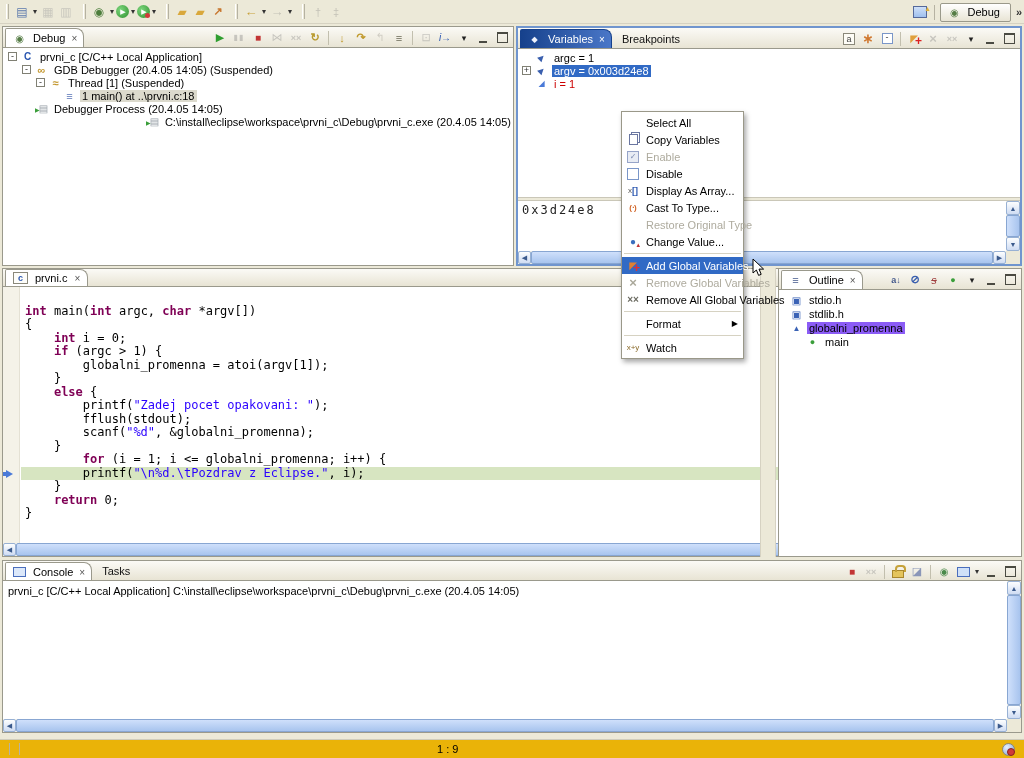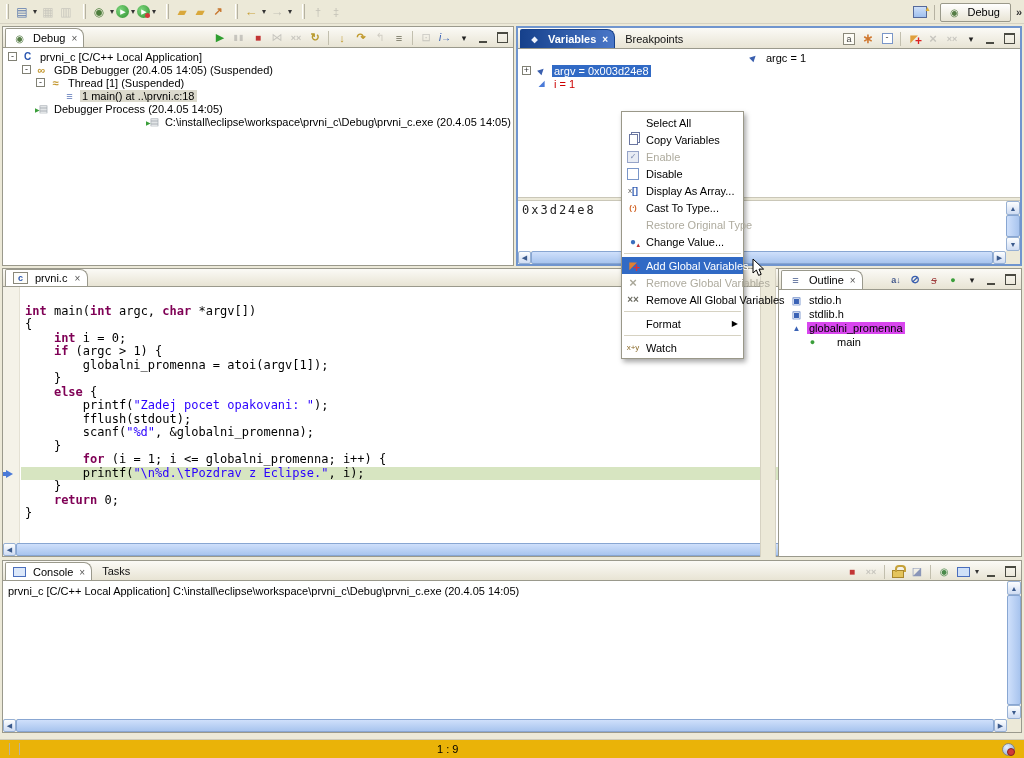--- a/index.html
+++ b/index.html
@@ -86,39 +86,39 @@
   .psep{width:1px;height:15px;background:#b6b2a2}
   .pbtn{display:flex;align-items:center;gap:4px;border:1px solid #9a998a;background:linear-gradient(#fff,#e8e4d4);border-radius:2px;padding:1px 10px 1px 4px;height:19px;font-size:11px;font-family:inherit}
   .chev{font-weight:bold;color:#333;letter-spacing:-1px}
 
   
   .view{position:absolute;border:1px solid #9a998c;background:#ece9d8}
   .view.active{border:2px solid #7095ce}
   .vtitle{position:absolute;top:0;left:0;right:0;height:20px;background:linear-gradient(#fbfaf6,#e8e4d4);display:flex;align-items:flex-end}
   .vbody{position:absolute;top:20px;left:0;right:0;bottom:0;background:#fff;border-top:1px solid #9a998c}
   .vtab{display:flex;align-items:center;gap:3px;height:19px;padding:0 6px;margin-left:2px;background:#fff;border:1px solid #9a998c;border-bottom:none;border-radius:2px 8px 0 0;position:relative;z-index:2}
-  .vtab.seltab{background:linear-gradient(90deg,#16418c,#4a77c8);border-color:#16418c;color:#fff;font-weight:bold}
+  .vtab.seltab{background:linear-gradient(90deg,#16418c,#4a77c8);border-color:#16418c;color:#fff;font-weight:normal}
   .vtab.seltab .tclose::before{color:#fff}
   .vtab-inactive{display:flex;align-items:center;height:19px;padding:0 10px;color:#111}
   .tclose{margin-left:3px}
   .tclose::before{content:"×";font-size:10px;color:#555}
   .vtools{position:absolute;right:2px;top:2px;display:flex;align-items:center;gap:1px;z-index:3}
 
   
   .trow{height:13px;display:flex;align-items:center;white-space:nowrap}
   .exp{width:9px;height:9px;flex:none;border:1px solid #808074;background:#fff;font-size:9px;line-height:7px;text-align:center;color:#333;margin-right:3px}
   .expsp{width:12px;flex:none}
   .nicon{position:relative;width:15px;height:12px;flex:none;display:inline-flex;align-items:center;justify-content:center;margin-right:3px}
   .tlabel{padding:0 2px}
   .tlabel.tsel{background:#dcdacd}
   .vlabel{padding:0 2px}
   .vlabel.vsel{background:var(--sel);color:#fff}
   .vlabel.vchg{color:var(--chg)}
   .ollabel{padding:0 2px}
-  .ollabel.olhl{background:#d946ef}
+  .ollabel.olhl{background:#8b5cf6}
 
   
   #vars-split{position:absolute;left:0;right:0;top:148px;height:4px;background:#ece9d8;border-top:1px solid #cac7b8;border-bottom:1px solid #cac7b8}
   #vars-detail{position:absolute;left:0;right:0;top:152px;bottom:0;background:#fff}
   #detail-text{position:absolute;left:4px;top:2px;font-family:"DejaVu Sans Mono",monospace;font-size:12px;letter-spacing:2px;color:#222}
 
   
   #editor-view{left:2px;top:268px;width:892px;height:289px}
   .etabs{position:absolute;top:0;left:0;right:0;height:17px;background:linear-gradient(#fbfaf6,#e8e4d4);display:flex;align-items:flex-end}
   .etab{display:flex;align-items:center;gap:4px;height:17px;padding:0 7px;margin-left:2px;background:#fff;border:1px solid #9a998c;border-bottom:none;border-radius:2px 8px 0 0;z-index:2}
@@ -310,21 +310,21 @@
         <span class="tsep"></span>
         <span class="ticon ic-add-global-variables"></span>
         <span class="ticon ic-remove-selected dis"></span>
         <span class="ticon ic-remove-all dis"></span>
         <span class="ticon ic-view-menu"></span>
         <span class="ticon ic-minimize"></span>
         <span class="ticon ic-maximize"></span>
       </div>
     <div class="vbody">
       <div id="vars-tree" style="padding-top:2px">
-          <div class="trow" style="padding-left: 4px; justify-content: center;">
+          <div class="trow" style="padding-left: 4px;">
             <span class="expsp"></span>
             <span class="nicon ic-var-pointer"></span>
             <span class="vlabel">argc = 1</span>
           </div>
           <div class="trow" style="padding-left: 4px;">
             <span class="exp">+</span>
             <span class="nicon ic-var-pointer"></span>
             <span class="vlabel vsel">argv = 0x003d24e8</span>
           </div>
           <div class="trow" style="padding-left: 4px;">
@@ -421,21 +421,21 @@
           <span class="ollabel">stdio.h</span>
         </div>
         <div class="trow" style="padding-left: 10px; height: 14px;">
           <span class="nicon ic-include"></span>
           <span class="ollabel">stdlib.h</span>
         </div>
         <div class="trow" style="padding-left: 10px; height: 14px;">
           <span class="nicon ic-variable"></span>
           <span class="ollabel olhl">globalni_promenna</span>
         </div>
-        <div class="trow" style="padding-left: 26px; height: 14px; gap: 12px;">
+        <div class="trow" style="padding-left: 26px; height: 14px;">
           <span class="nicon ic-function"></span>
           <span class="ollabel">main</span>
         </div>
       </div>
   </div>
 
   <div class="view" id="console-view">
     <div class="vtitle" style="height:19px">
       <div class="vtab" style="height:18px">
         <span class="nicon ic-view-console"></span>

